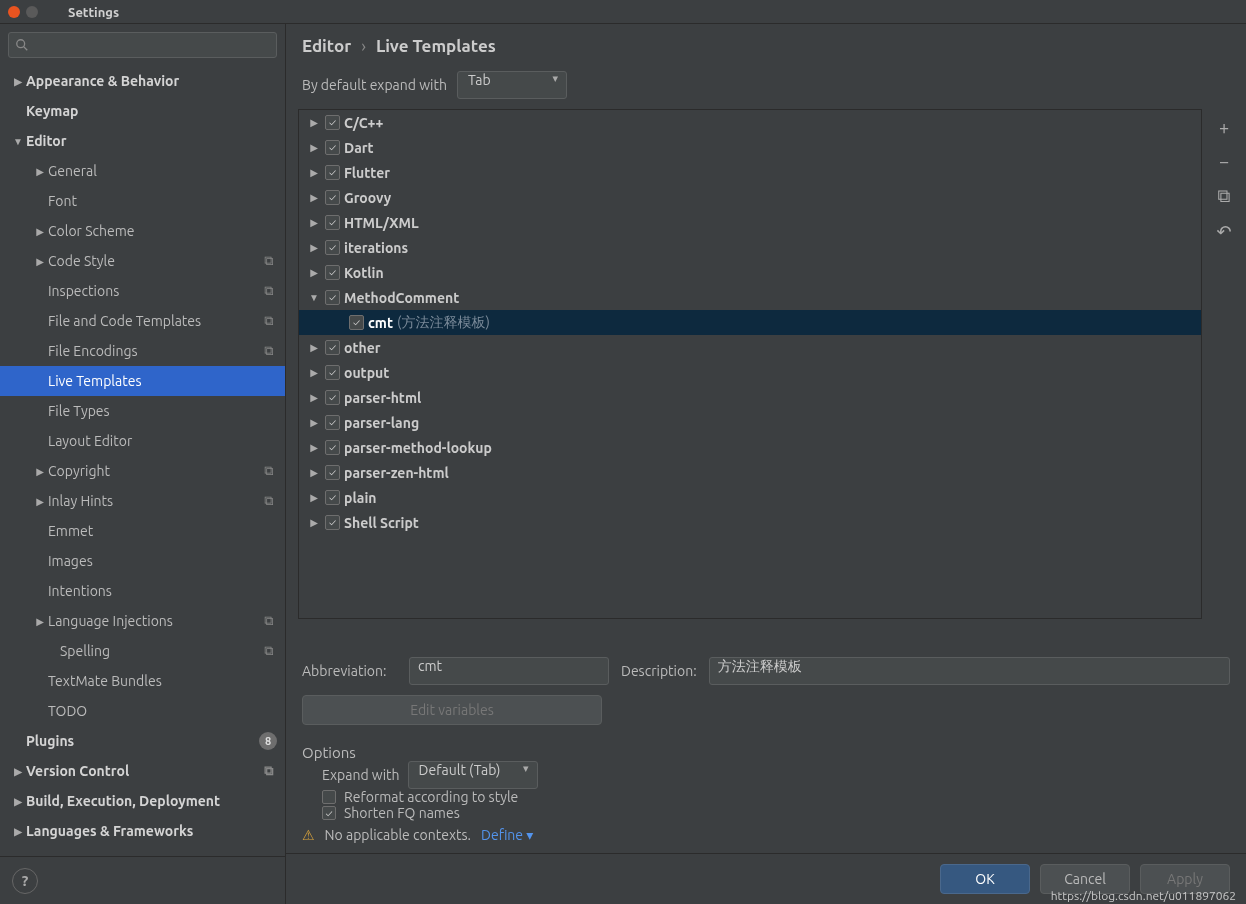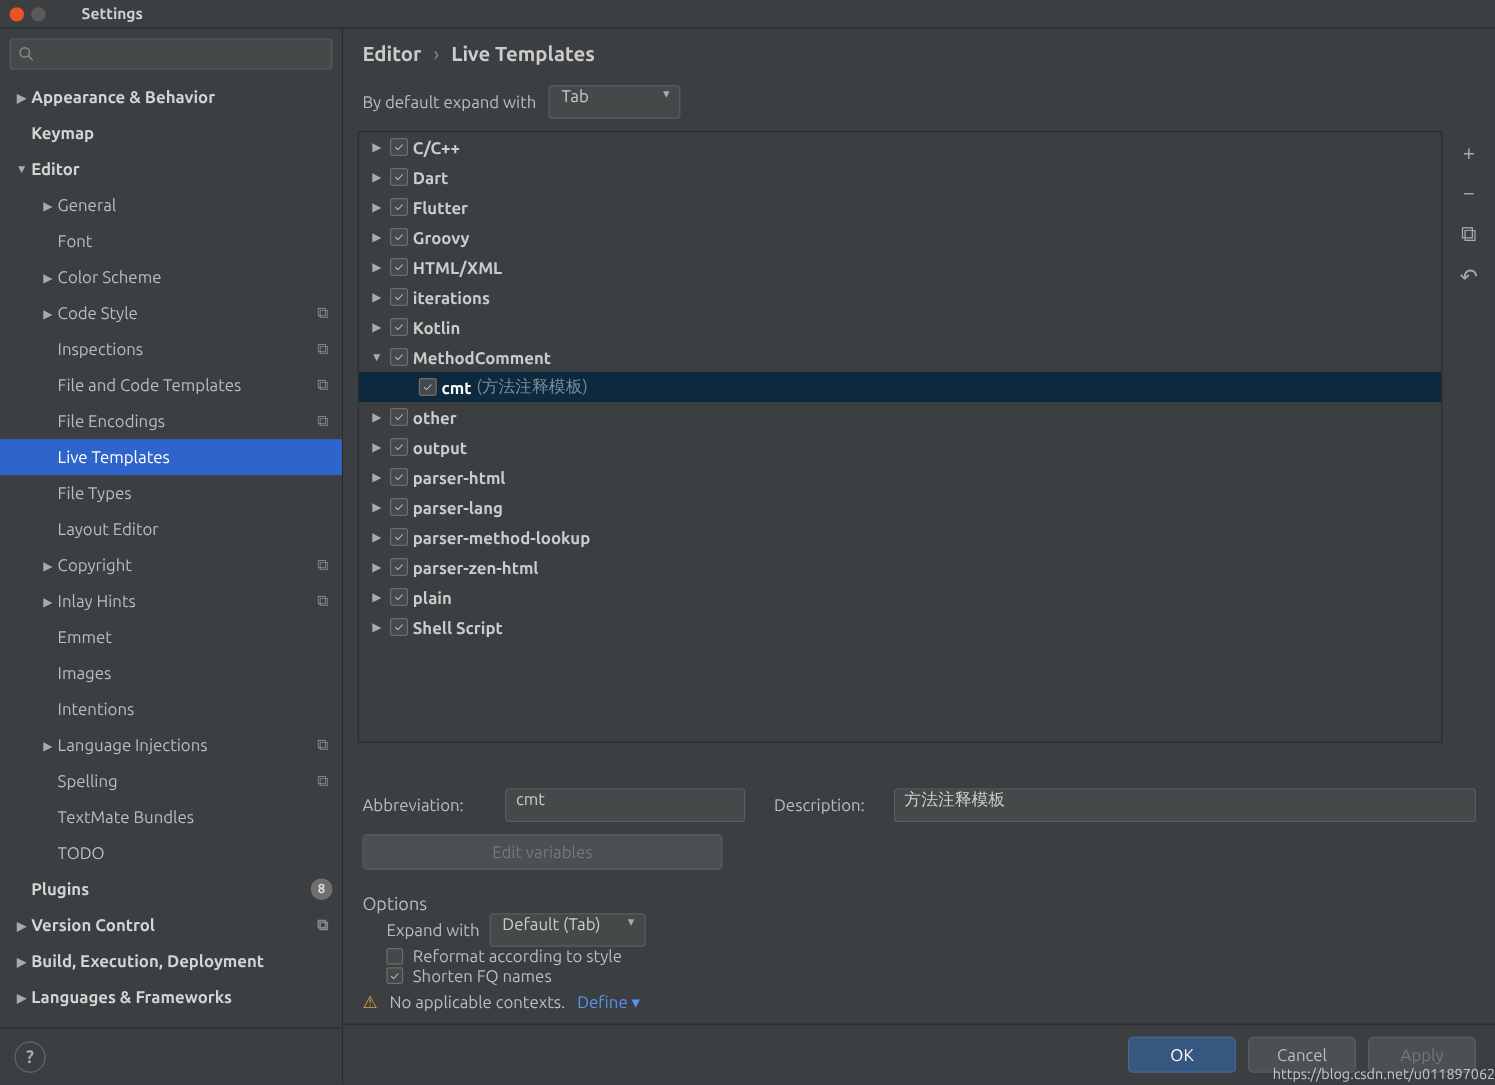--- a/index.html
+++ b/index.html
@@ -140,21 +140,21 @@
 .tool-column {
   width:44px; display:flex; flex-direction:column; align-items:center;
   gap:14px; padding-top:8px;
 }
 .tool-btn { color:#aaa; font-size:18px; cursor:pointer; }
 
 .detail-panel {
   display:flex; flex-direction:column;
   padding: 14px 16px 0 16px; gap:10px;
 }
-.detail-row { display:flex; align-items:center; gap:24px;margin-top:24px; }
+.detail-row { display:flex; align-items:center; gap:12px;margin-top:24px; }
 .detail-row label { color:#bbb; min-width:95px;}
 .text-input {
   background:#45494a; border:1px solid #5a5d5e; border-radius:3px;
   height:28px; padding:0 8px; color:#ccc; flex:0 0 auto;
 }
 .text-input.abbrev { width:200px; }
 .text-input.desc { flex:1; }
 
 .template-lower { display:flex; gap:14px; }
 .tt-col { flex:1; display:flex; flex-direction:column; }
@@ -186,21 +186,21 @@
 .warn-icon { color:#d9a33c; }
 .link { color:#5394ec; cursor:pointer; }
 
 .button-bar {
   height:51px; border-top:1px solid #2b2b2b;
   display:flex; align-items:center; justify-content:flex-end;
   gap:10px; padding:0 16px; position:relative;
 }
 .btn.primary { background:#365880; border-color:#4a688c; color:#fff; min-width:90px;}
 .btn.std { min-width:90px; }
-.watermark { position:absolute; right:0; bottom:2px; color:#c9c9c9; font-size:12px;}
+.watermark { position:absolute; right:10px; bottom:2px; color:#c9c9c9; font-size:12px;}
 </style>
 </head>
 <body>
 
 <div class="titlebar">
   <div class="win-btns">
     <div class="win-btn win-close"></div>
     <div class="win-btn win-min"></div>
   </div>
   <span class="title-text">Settings</span>
@@ -292,21 +292,21 @@
         </div>
         <div class="nav-item" style="padding-left: 32px;">
           <span class="nav-arrow"></span>
           <span class="label">Intentions</span>
         </div>
         <div class="nav-item" style="padding-left: 32px;">
           <span class="nav-arrow">▶</span>
           <span class="label">Language Injections</span>
           <span class="nav-settings-icon">⧉</span>
         </div>
-        <div class="nav-item" style="padding-left: 32px;">
+        <div class="nav-item" style="padding-left: 32px; margin-left: 12px;">
           <span class="nav-arrow"></span>
           <span class="label">Spelling</span>
           <span class="nav-settings-icon">⧉</span>
         </div>
         <div class="nav-item" style="padding-left: 32px;">
           <span class="nav-arrow"></span>
           <span class="label">TextMate Bundles</span>
         </div>
         <div class="nav-item" style="padding-left: 32px;">
           <span class="nav-arrow"></span>

